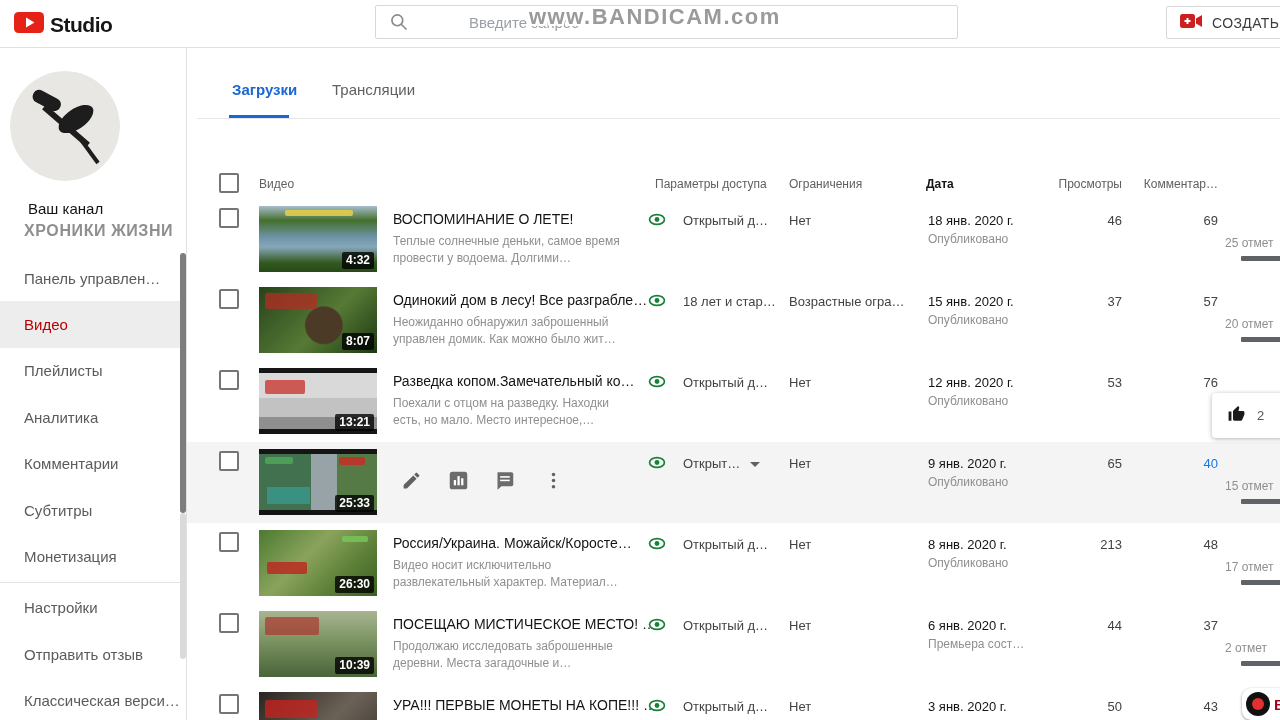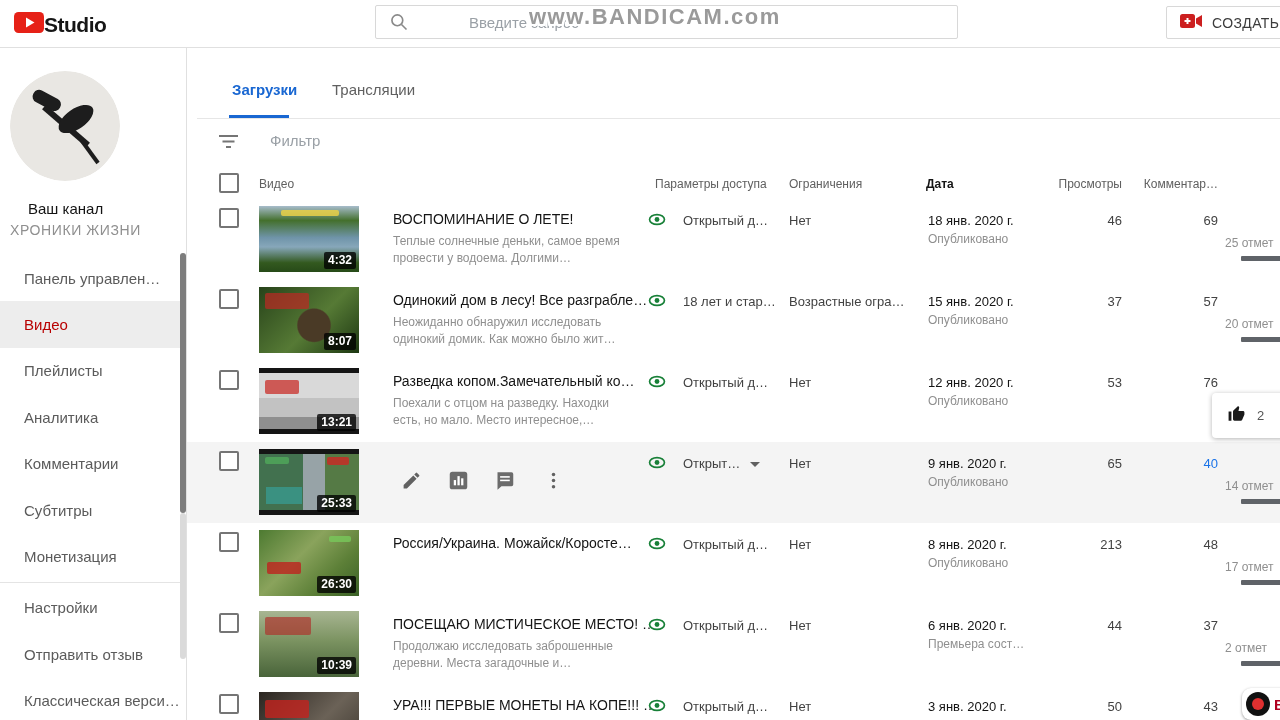--- a/index.html
+++ b/index.html
@@ -1,36 +1,36 @@
 <!DOCTYPE html>
 <html><head>
 <meta charset="utf-8">
 <style>
   html,body{margin:0;padding:0;background:#fff;}
   #app{position:relative;width:1280px;height:720px;overflow:hidden;background:#fff;
        font-family:"Liberation Sans",sans-serif;-webkit-font-smoothing:antialiased;}
 
   
   .topbar{position:absolute;top:0;left:0;right:0;height:47px;background:#fff;border-bottom:1px solid #e0e0e0;z-index:20;}
-  .logo{position:absolute;left:14px;top:12px;display:flex;align-items:center;cursor:pointer;}
+  .logo{position:absolute;left:14px;top:12px;display:flex;align-items:center;gap:6px;cursor:pointer;}
   .logo-text{font-size:21px;font-weight:700;color:#161616;letter-spacing:-0.5px;}
   .search-box{position:absolute;left:375px;top:5px;width:581px;height:32px;border:1px solid #d8d8d8;border-radius:2px;display:flex;align-items:center;background:#fff;gap:48px;}
   .search-box svg{margin-left:13px;flex:0 0 auto;}
   .search-input{border:none;outline:none;flex:1;font-size:15px;margin-left:10px;color:#111;background:transparent;font-family:"Liberation Sans",sans-serif;}
   .search-input::placeholder{color:#9aa0a6;}
   .watermark{position:absolute;left:505px;top:4px;font-size:22px;font-weight:700;color:#9a9a9a;letter-spacing:1.5px;z-index:25;
      text-shadow:-2px -2px 0 #fff,2px -2px 0 #fff,-2px 2px 0 #fff,2px 2px 0 #fff,0 -2px 0 #fff,0 2px 0 #fff,-2px 0 0 #fff,2px 0 0 #fff;margin-left:24px;}
   .create-btn{position:absolute;left:1166px;top:6px;width:130px;height:33px;border:1px solid #d8d8d8;border-radius:2px;background:#fff;
      display:flex;align-items:center;gap:9px;padding-left:13px;font-size:14px;color:#3c3c3c;letter-spacing:0.4px;cursor:pointer;box-sizing:border-box;}
 
   
   .sidebar{position:absolute;top:47px;left:0;width:186px;bottom:0;border-right:1px solid #e0e0e0;background:#fff;z-index:10;}
   .avatar{position:absolute;left:10px;top:24px;width:110px;height:110px;border-radius:50%;overflow:hidden;}
   .ch-name{position:absolute;left:28px;top:153px;font-size:15px;color:#141414;}
-  .ch-sub{position:absolute;left:10px;top:175px;font-size:14px;color:#8f8f8f;letter-spacing:0.6px;}
+  .ch-sub{position:absolute;left:24px;top:175px;font-size:16px;color:#8f8f8f;letter-spacing:0.6px;font-weight:bold;}
   .nav{position:absolute;top:208px;left:0;right:0;}
   .nav-item{height:46.4px;display:flex;align-items:center;padding-left:24px;font-size:15px;color:#5b5b5b;cursor:pointer;}
   .nav-item.active{background:#ededed;color:#b80000;}
   .nav-divider{border-top:1px solid #e4e4e4;margin:2px 0;}
   .sb-thumb{position:absolute;left:180px;width:6px;top:206px;height:260px;background:#7d7d7d;border-radius:3px;}
   .sb-track{position:absolute;left:180px;width:6px;top:466px;height:146px;background:#dadada;border-radius:3px;}
 
   
   .main{position:absolute;top:47px;left:187px;right:0;bottom:0;overflow:hidden;background:#fff;}
   .tabs{position:absolute;top:0;left:10px;right:0;height:71px;border-bottom:1px solid #e6e6e6;}
@@ -47,21 +47,21 @@
   .h-video{position:absolute;left:72px;top:10px;}
   .h-vis{position:absolute;left:468px;top:10px;}
   .h-restr{position:absolute;left:602px;top:10px;}
   .h-date{position:absolute;left:739px;top:10px;color:#141414;font-weight:700;}
   .h-views{position:absolute;left:800px;top:10px;width:135px;text-align:right;}
   .h-comm{position:absolute;left:900px;top:10px;width:131px;text-align:right;}
 
   .row{position:absolute;left:0;width:1093px;height:81px;border-bottom:1px solid #e8e8e8;background:#fff;}
   .row.hovered{background:#f4f4f4;}
   .cb{position:absolute;left:32px;top:9px;width:16px;height:16px;border:2px solid #757575;border-radius:2px;background:#fff;cursor:pointer;}
-  .thumb{position:absolute;left:72px;top:7px;width:100px;height:66px;overflow:hidden;background:#000;cursor:pointer;}
+  .thumb{position:absolute;left:72px;top:7px;width:118px;height:66px;overflow:hidden;background:#000;cursor:pointer;}
   .dur{position:absolute;right:3px;bottom:3px;background:rgba(0,0,0,.78);color:#fff;font-size:12px;font-weight:700;padding:0 4px;border-radius:2px;line-height:17px;}
   .vtitle{position:absolute;left:206px;top:12px;width:258px;font-size:14px;color:#141414;white-space:nowrap;overflow:hidden;cursor:pointer;}
   .vdesc{position:absolute;left:206px;top:34px;width:238px;font-size:12px;color:#8f8f8f;line-height:17px;max-height:35px;overflow:hidden;}
   .eye{position:absolute;left:461px;top:12px;}
   .vis{position:absolute;left:496px;top:14px;font-size:13px;color:#424242;}
   .restr{position:absolute;left:602px;top:14px;font-size:13px;color:#424242;}
   .date1{position:absolute;left:741px;top:14px;font-size:13px;color:#141414;}
   .date2{position:absolute;left:741px;top:33px;font-size:12px;color:#8f8f8f;}
   .views{position:absolute;left:800px;top:14px;width:135px;text-align:right;font-size:13px;color:#424242;}
   .comm{position:absolute;left:900px;top:14px;width:131px;text-align:right;font-size:13px;color:#424242;}
@@ -187,30 +187,20 @@
   </div>
 
   <div class="main">
 
     <div class="tabs">
       <div class="tab-uploads">Загрузки</div>
       <div class="tab-underline"></div>
       <div class="tab-live">Трансляции</div>
     </div>
 
-    <div class="filter-row">
-      <span class="filter-icon">
-        <svg width="19" height="14" viewBox="0 0 19 14">
-            <rect x="0" y="0" width="19" height="2" fill="#757575"></rect>
-            <rect x="3.5" y="5.5" width="12" height="2" fill="#757575"></rect>
-            <rect x="7" y="11" width="5" height="2" fill="#757575"></rect>
-          </svg>
-      </span>
-      <input class="filter-input" type="text" placeholder="Фильтр" style="">
-    </div>
 
     <div class="thead">
       <div class="cb hcb" style="left:32px;top:6px;"></div>
       <span class="h-video">Видео</span>
       <span class="h-vis">Параметры доступа</span>
       <span class="h-restr">Ограничения</span>
       <span class="h-date">Дата</span>
       <span class="h-views">Просмотры</span>
       <span class="h-comm">Комментар…</span>
     </div>
@@ -237,21 +227,21 @@
       <span class="likebar"></span>
     </div>
 
     <div class="row" style="top:233px;">
       <div class="cb"></div>
       <div class="thumb t2">
           <span class="sm sm-r2"></span>
           <span class="dur">8:07</span>
         </div>
       <div class="vtitle">Одинокий дом в лесу! Все разграбле…</div>
-      <div class="vdesc">Неожиданно обнаружил исследовать одинокий домик. Как можно было жит…</div>
+      <div class="vdesc">Неожиданно обнаружил заброшенный управлен домик. Как можно было жит…</div>
       <span class="eye"><svg width="18" height="17" viewBox="0 0 24 24">
             <ellipse cx="12" cy="12" rx="10.5" ry="7" fill="none" stroke="#188038" stroke-width="2.4"></ellipse>
             <circle cx="12" cy="12" r="3.4" fill="#188038"></circle>
           </svg></span>
       <span class="vis">18 лет и стар…</span>
       <span class="restr">Возрастные огра…</span>
       <span class="date1">15 янв. 2020 г.</span>
       <span class="date2">Опубликовано</span>
       <span class="views">37</span>
       <span class="comm">57</span>
@@ -310,32 +300,33 @@
             <ellipse cx="12" cy="12" rx="10.5" ry="7" fill="none" stroke="#188038" stroke-width="2.4"></ellipse>
             <circle cx="12" cy="12" r="3.4" fill="#188038"></circle>
           </svg></span>
       <span class="vis">Открыт…</span>
       <span class="caret"></span>
       <span class="restr">Нет</span>
       <span class="date1">9 янв. 2020 г.</span>
       <span class="date2">Опубликовано</span>
       <span class="views">65</span>
       <span class="comm link">40</span>
-      <span class="likes">14 отмет</span>
+      <span class="likes">15 отмет</span>
       <span class="likebar"></span>
     </div>
 
     <div class="row" style="top:476px;">
       <div class="cb"></div>
       <div class="thumb t5">
           <span class="sm sm-r5"></span>
           <span class="sm sm-g5"></span>
           <span class="dur">26:30</span>
         </div>
       <div class="vtitle">Россия/Украина. Можайск/Коросте…</div>
+      <div class="vdesc">Видео носит исключительно развлекательный характер. Материал…</div>
       <span class="eye"><svg width="18" height="17" viewBox="0 0 24 24">
             <ellipse cx="12" cy="12" rx="10.5" ry="7" fill="none" stroke="#188038" stroke-width="2.4"></ellipse>
             <circle cx="12" cy="12" r="3.4" fill="#188038"></circle>
           </svg></span>
       <span class="vis">Открытый д…</span>
       <span class="restr">Нет</span>
       <span class="date1">8 янв. 2020 г.</span>
       <span class="date2">Опубликовано</span>
       <span class="views">213</span>
       <span class="comm">48</span>

